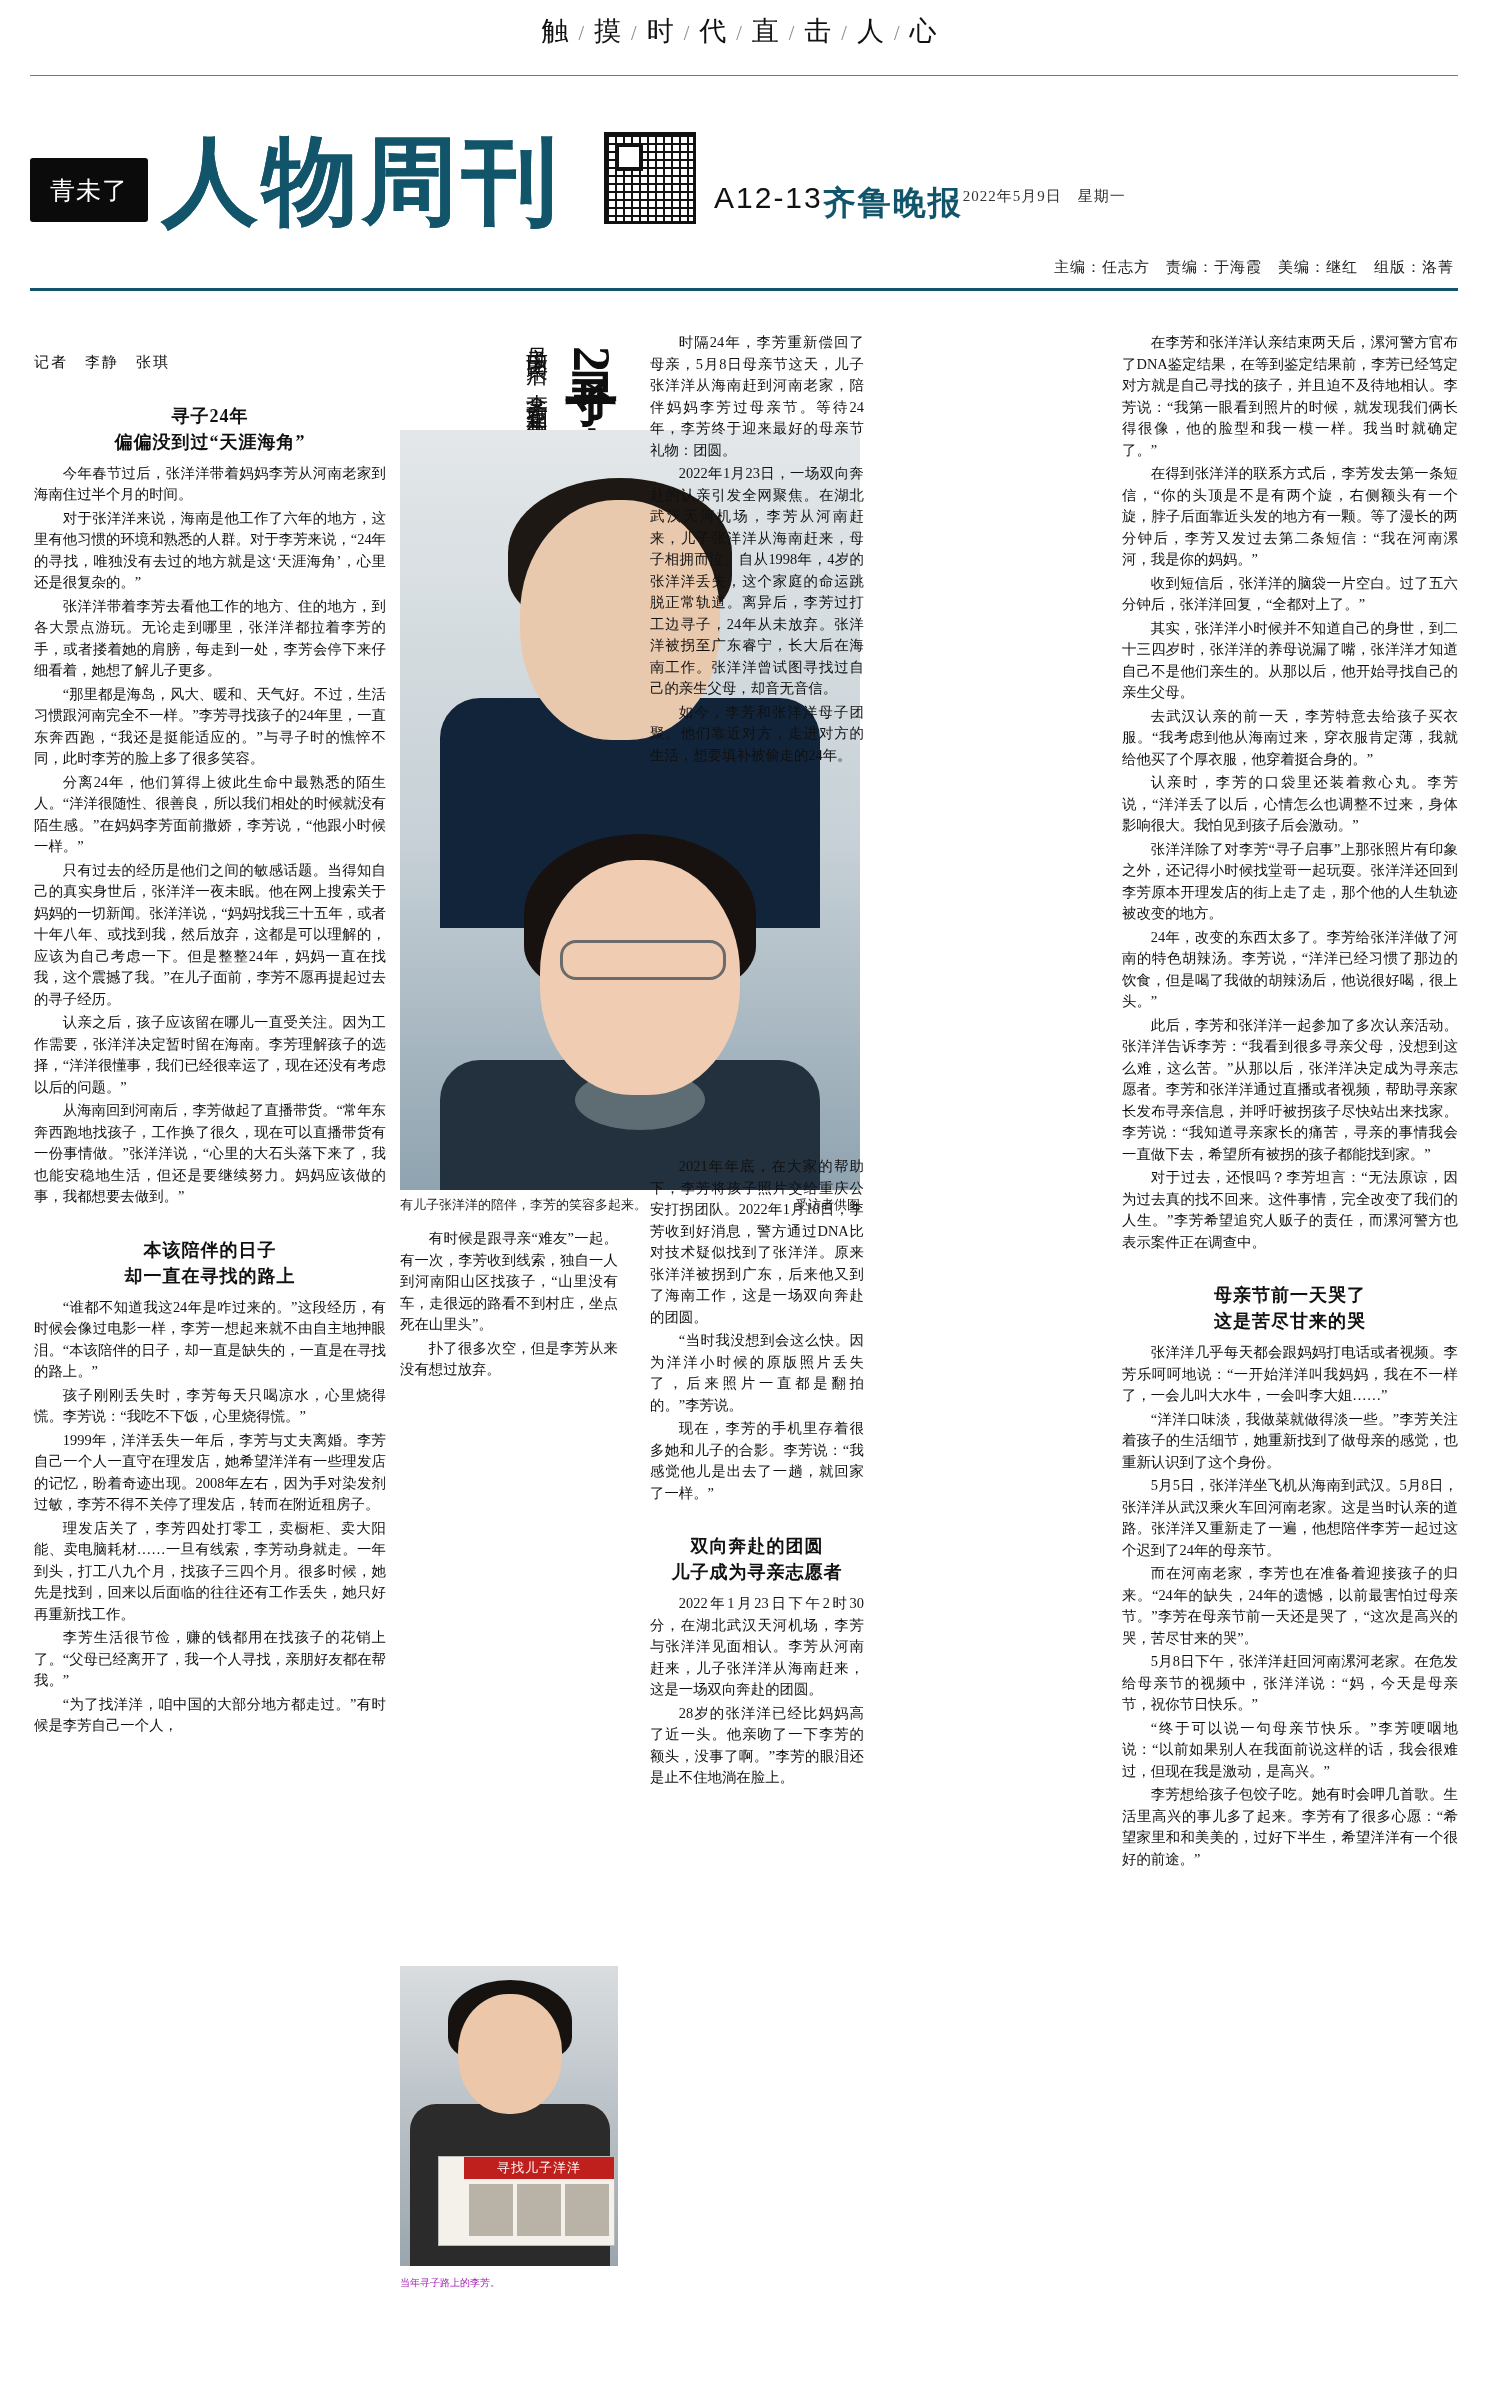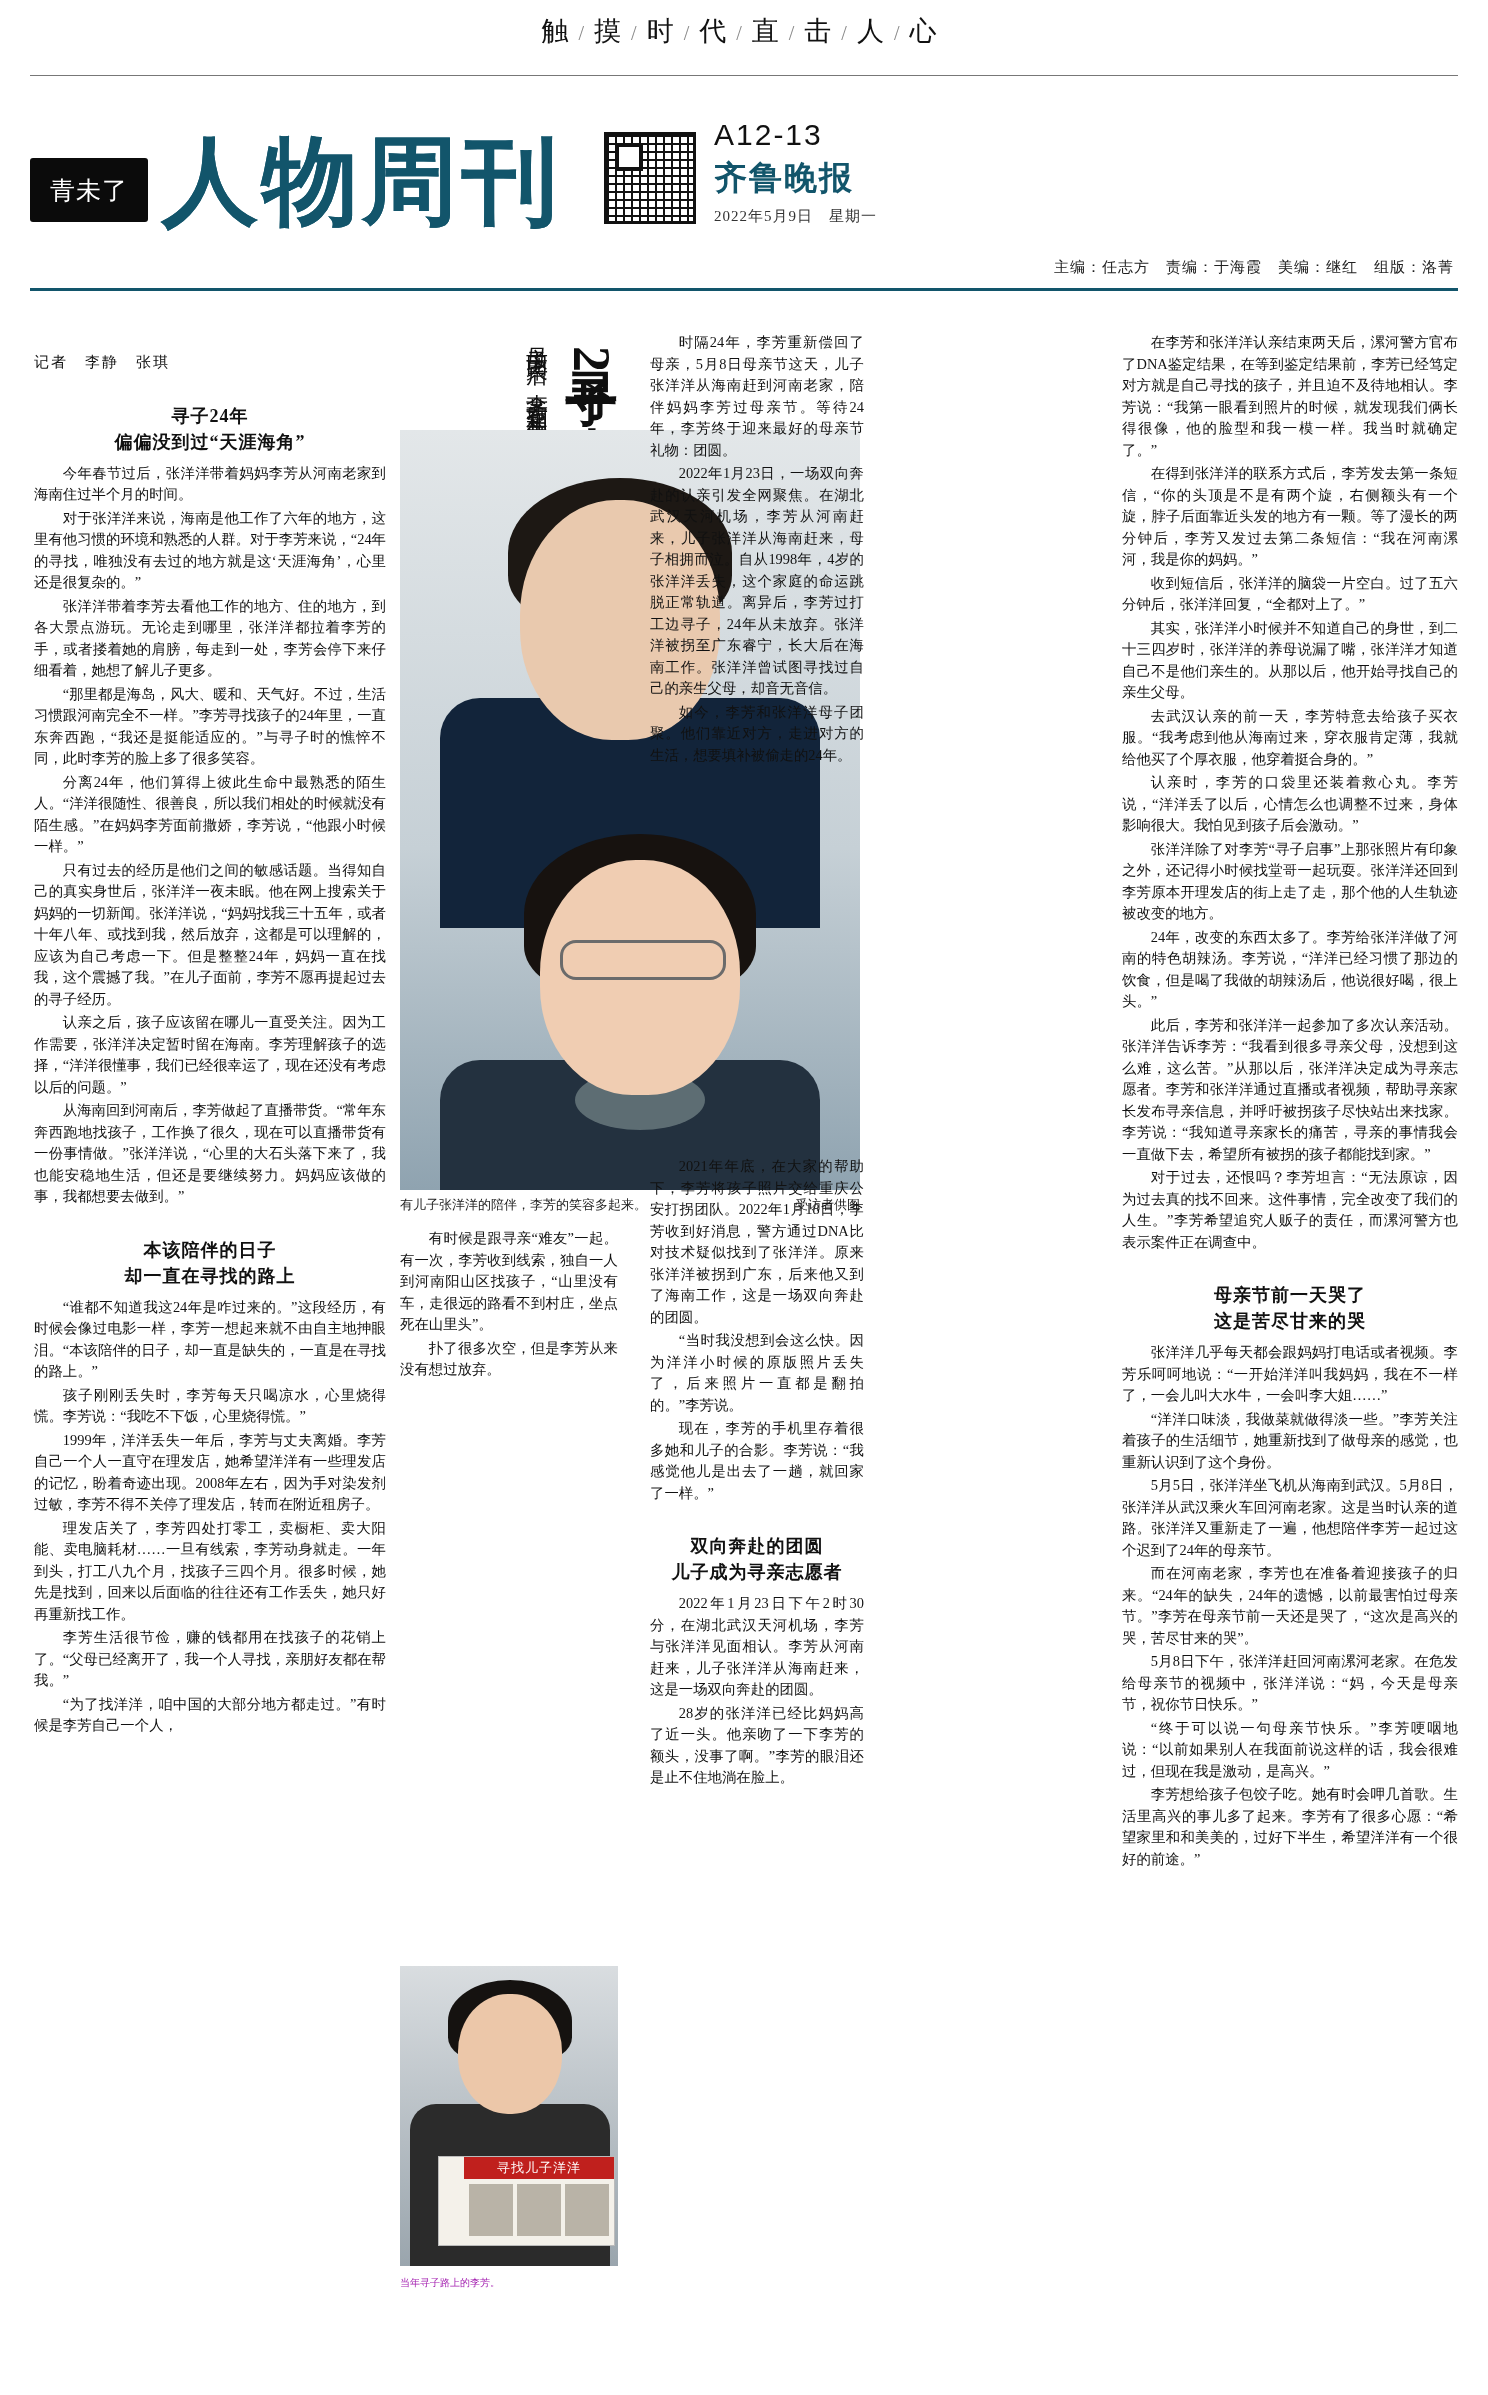--- a/index.html
+++ b/index.html
@@ -53,21 +53,21 @@
     background-size:8px 8px;
     background-color:#fff;
     border:3px solid #111;
     position:relative;
   }
   .qr:after{
     content:"";position:absolute;left:8px;top:8px;width:20px;height:20px;
     border:4px solid #111;background:#fff;
   }
   .right-head{
-    margin-left:18px;margin-bottom:6px;display:flex;flex-direction:column;justify-content:flex-end;
+    margin-left:18px;margin-bottom:6px;display:flex;justify-content:flex-end;
   }
   .pagecode{font-size:30px;letter-spacing:2px;color:#111;margin-bottom:4px;font-family:"Liberation Sans",sans-serif;}
   .paper-name{font-size:33px;color:#12556b;font-weight:bold;letter-spacing:2px;}
   .pubdate{font-size:15px;color:#333;margin-top:6px;letter-spacing:1px;}
   .credits{
     position:absolute;right:34px;top:258px;font-size:15px;color:#222;letter-spacing:1px;
   }
   .rule{
     position:absolute;left:30px;width:1428px;height:3px;background:#12556b;
   }

